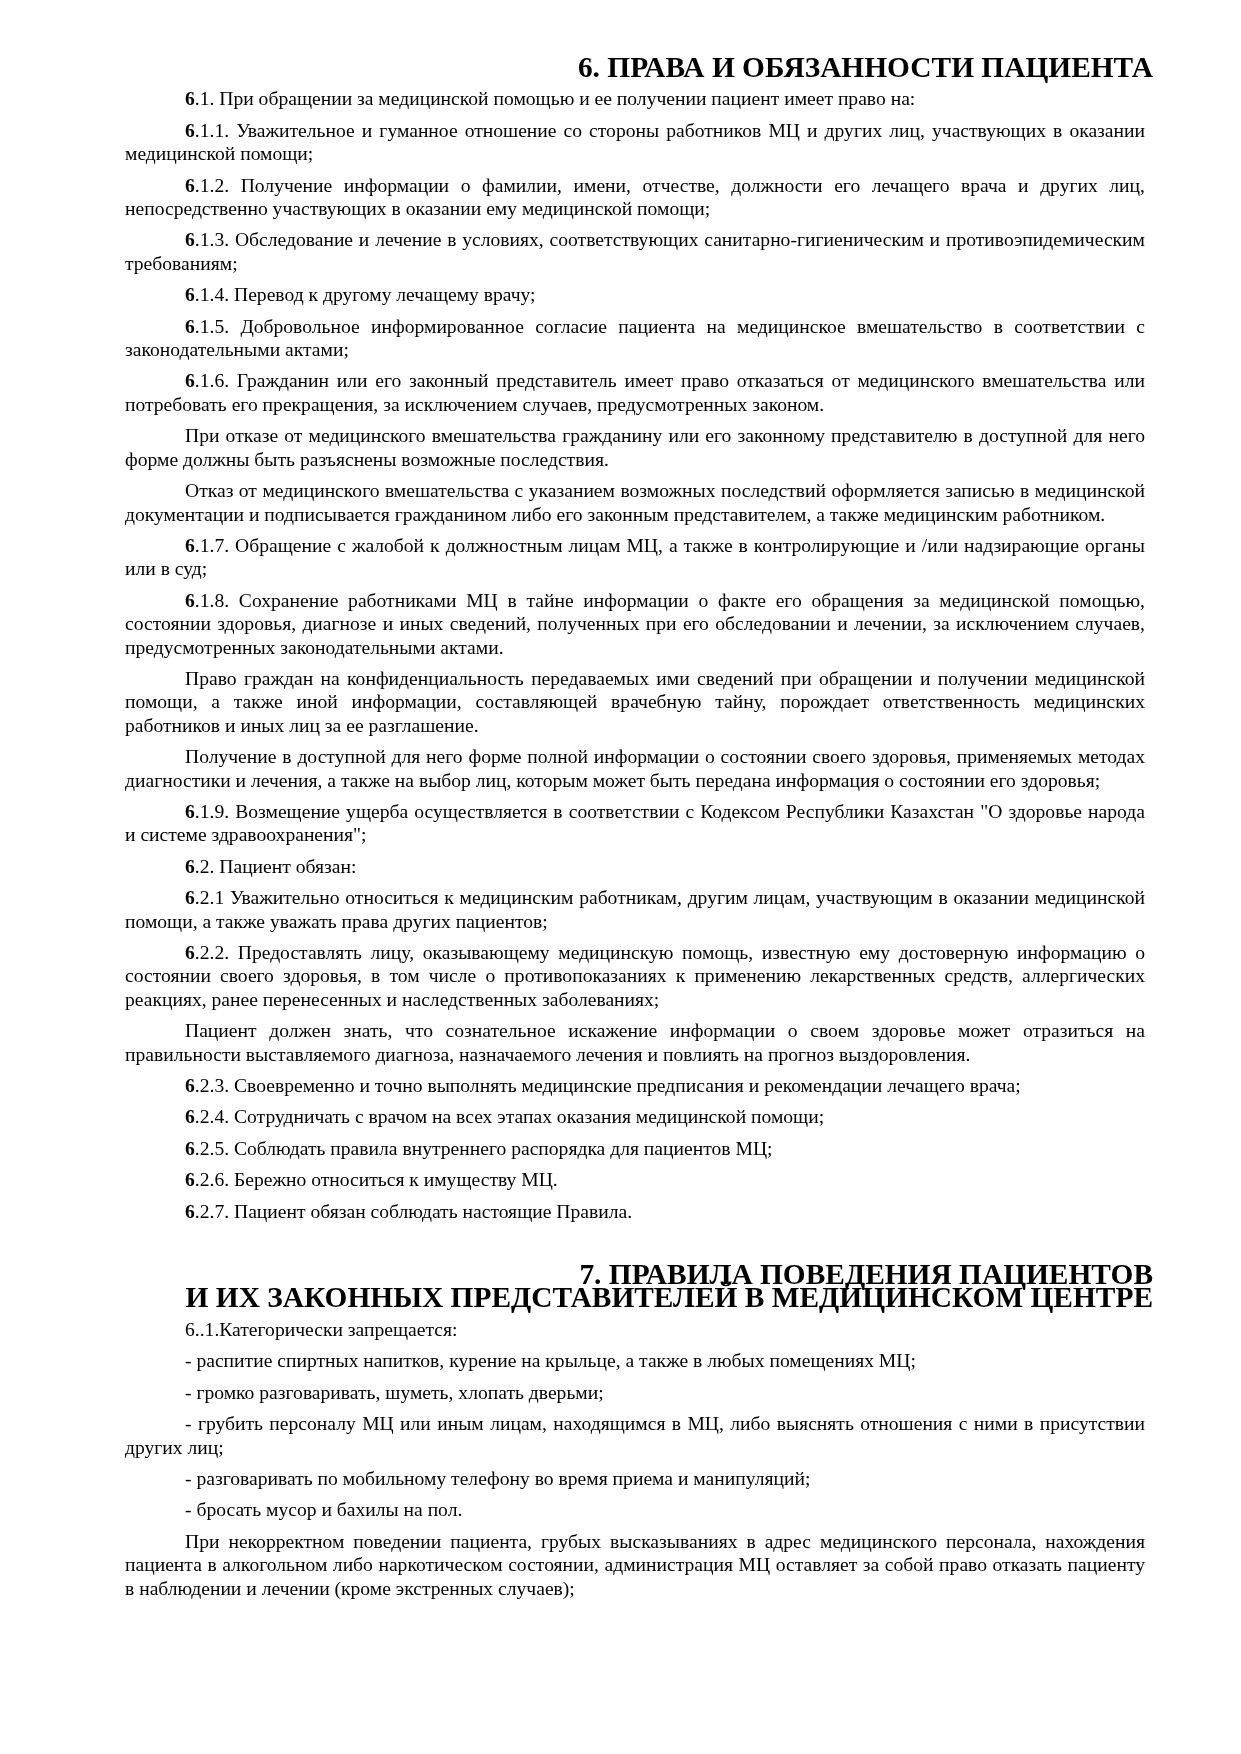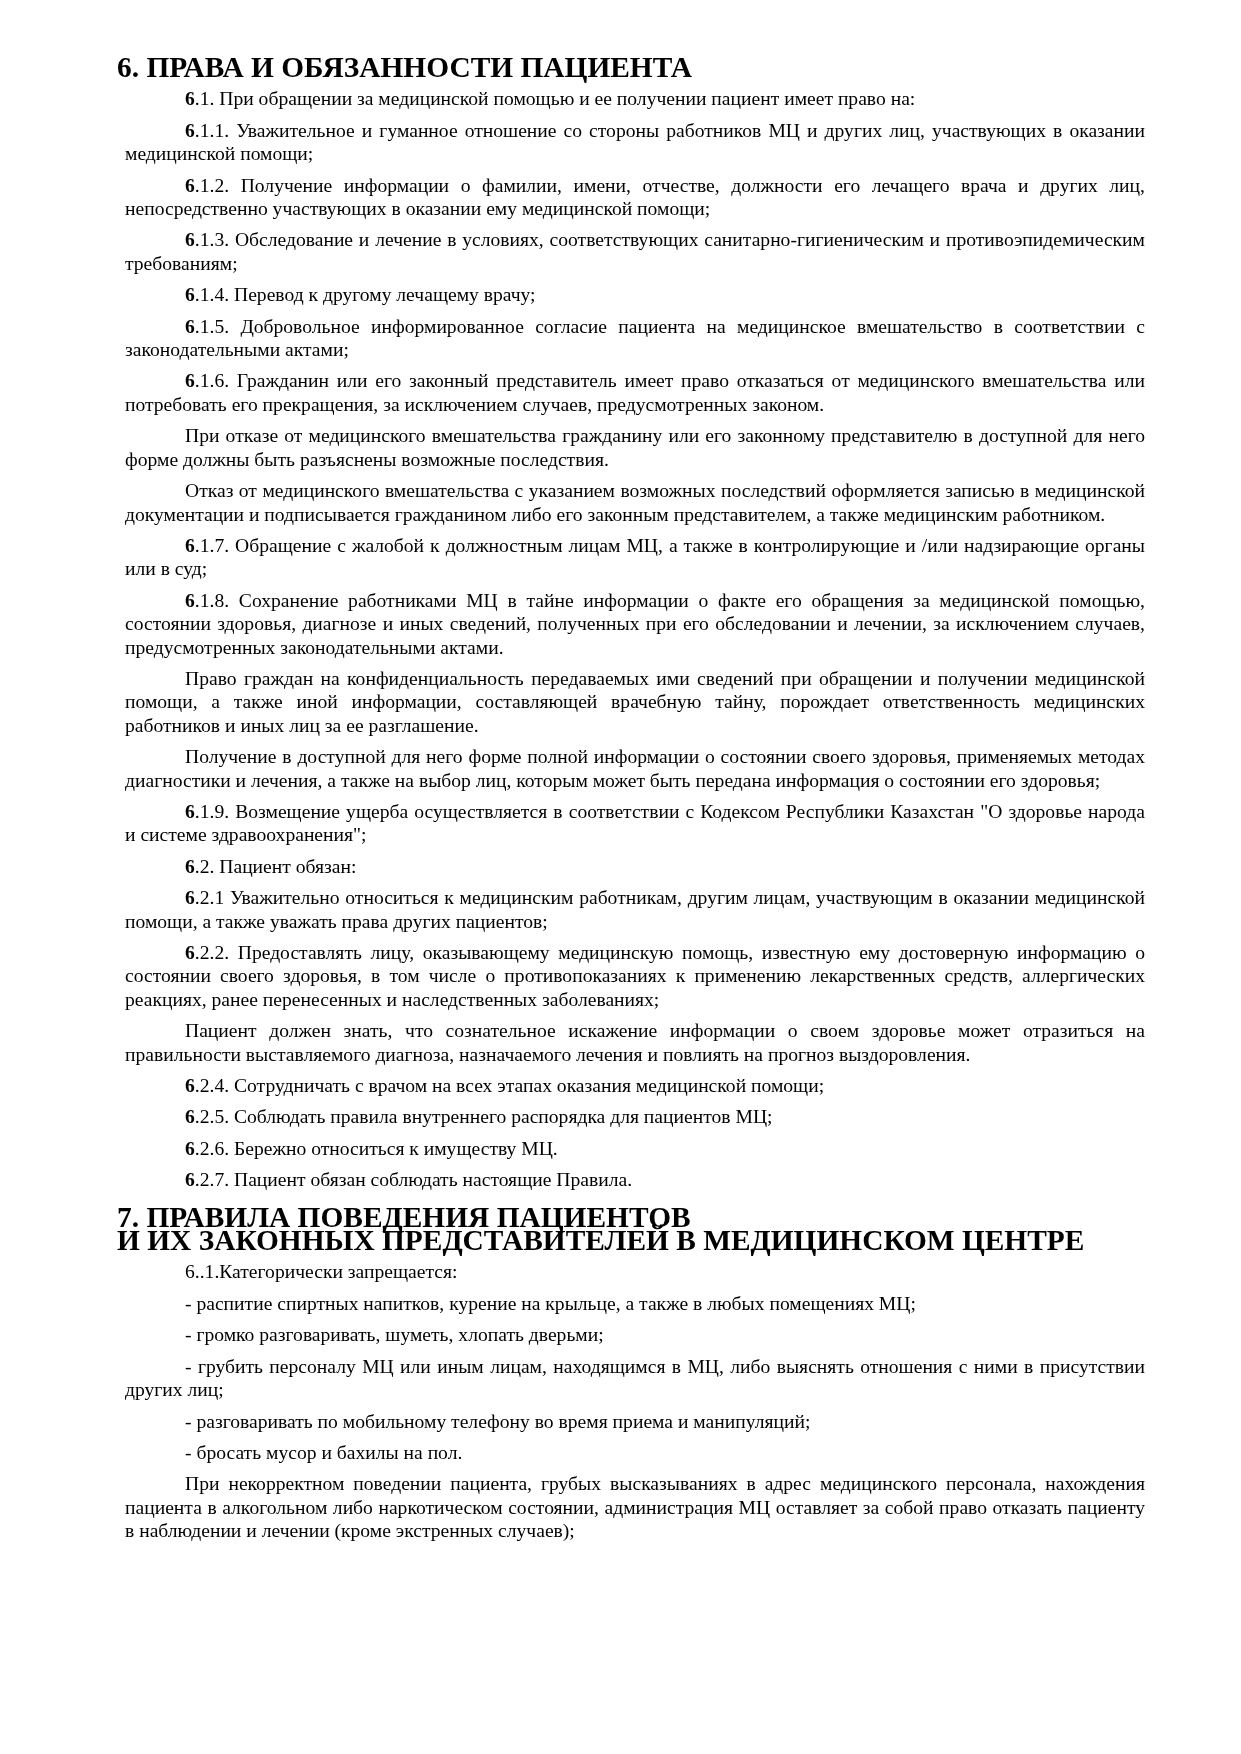--- a/index.html
+++ b/index.html
@@ -17,26 +17,26 @@
     }
     .page {
       position: absolute;
       left: 117px;
       top: 56px;
       width: 1036px;
       font-size: 19.6px;
       line-height: 23.4px;
     }
     .heading {
-      text-align: left;
+      text-align: right;
       font-weight: bold;
       margin: 0;
     }
     .heading.sec7 {
-      margin-top: 14px;
+      margin-top: 40px;
     }
     p {
       margin: 8px;
       text-align: justify;
       text-indent: 60px;
     }
     .num {
       font-weight: bold;
     }
   </style>
@@ -57,20 +57,21 @@
       <p><span>Отказ от медицинского вмешательства с указанием возможных последствий оформляется записью в медицинской документации и подписывается гражданином либо его законным представителем, а также медицинским работником.</span></p>
       <p><span class="num">6</span><span>.1.7.</span><span> Обращение с жалобой к должностным лицам МЦ, а также в контролирующие и /или надзирающие органы или в суд;</span></p>
       <p><span class="num">6</span><span>.1.8.</span><span> Сохранение работниками МЦ в тайне информации о факте его обращения за медицинской помощью, состоянии здоровья, диагнозе и иных сведений, полученных при его обследовании и лечении, за исключением случаев, предусмотренных законодательными актами.</span></p>
       <p><span>Право граждан на конфиденциальность передаваемых ими сведений при обращении и получении медицинской помощи, а также иной информации, составляющей врачебную тайну, порождает ответственность медицинских работников и иных лиц за ее разглашение.</span></p>
       <p><span>Получение в доступной для него форме полной информации о состоянии своего здоровья, применяемых методах диагностики и лечения, а также на выбор лиц, которым может быть передана информация о состоянии его здоровья;</span></p>
       <p><span class="num">6</span><span>.1.9.</span><span> Возмещение ущерба осуществляется в соответствии с Кодексом Республики Казахстан "О здоровье народа и системе здравоохранения";</span></p>
       <p><span class="num">6</span><span>.2.</span><span> Пациент обязан:</span></p>
       <p><span class="num">6</span><span>.2.1</span><span> Уважительно относиться к медицинским работникам, другим лицам, участвующим в оказании медицинской помощи, а также уважать права других пациентов;</span></p>
       <p><span class="num">6</span><span>.2.2.</span><span> Предоставлять лицу, оказывающему медицинскую помощь, известную ему достоверную информацию о состоянии своего здоровья, в том числе о противопоказаниях к применению лекарственных средств, аллергических реакциях, ранее перенесенных и наследственных заболеваниях;</span></p>
       <p><span>Пациент должен знать, что сознательное искажение информации о своем здоровье может отразиться на правильности выставляемого диагноза, назначаемого лечения и повлиять на прогноз выздоровления.</span></p>
+      <p><span class="num">6</span><span>.2.3.</span><span> Своевременно и точно выполнять медицинские предписания и рекомендации лечащего врача;</span></p>
       <p><span class="num">6</span><span>.2.4.</span><span> Сотрудничать с врачом на всех этапах оказания медицинской помощи;</span></p>
       <p><span class="num">6</span><span>.2.5.</span><span> Соблюдать правила внутреннего распорядка для пациентов МЦ;</span></p>
       <p><span class="num">6</span><span>.2.6.</span><span> Бережно относиться к имуществу МЦ.</span></p>
       <p><span class="num">6</span><span>.2.7.</span><span> Пациент обязан соблюдать настоящие Правила.</span></p>
     </div>
 
   <h2 class="heading sec7">7. ПРАВИЛА ПОВЕДЕНИЯ ПАЦИЕНТОВ</h2>
   <h2 class="heading">И ИХ ЗАКОННЫХ ПРЕДСТАВИТЕЛЕЙ В МЕДИЦИНСКОМ ЦЕНТРЕ</h2>
   <div id="sec7-body">
       <p>6..1.Категорически запрещается:</p>

